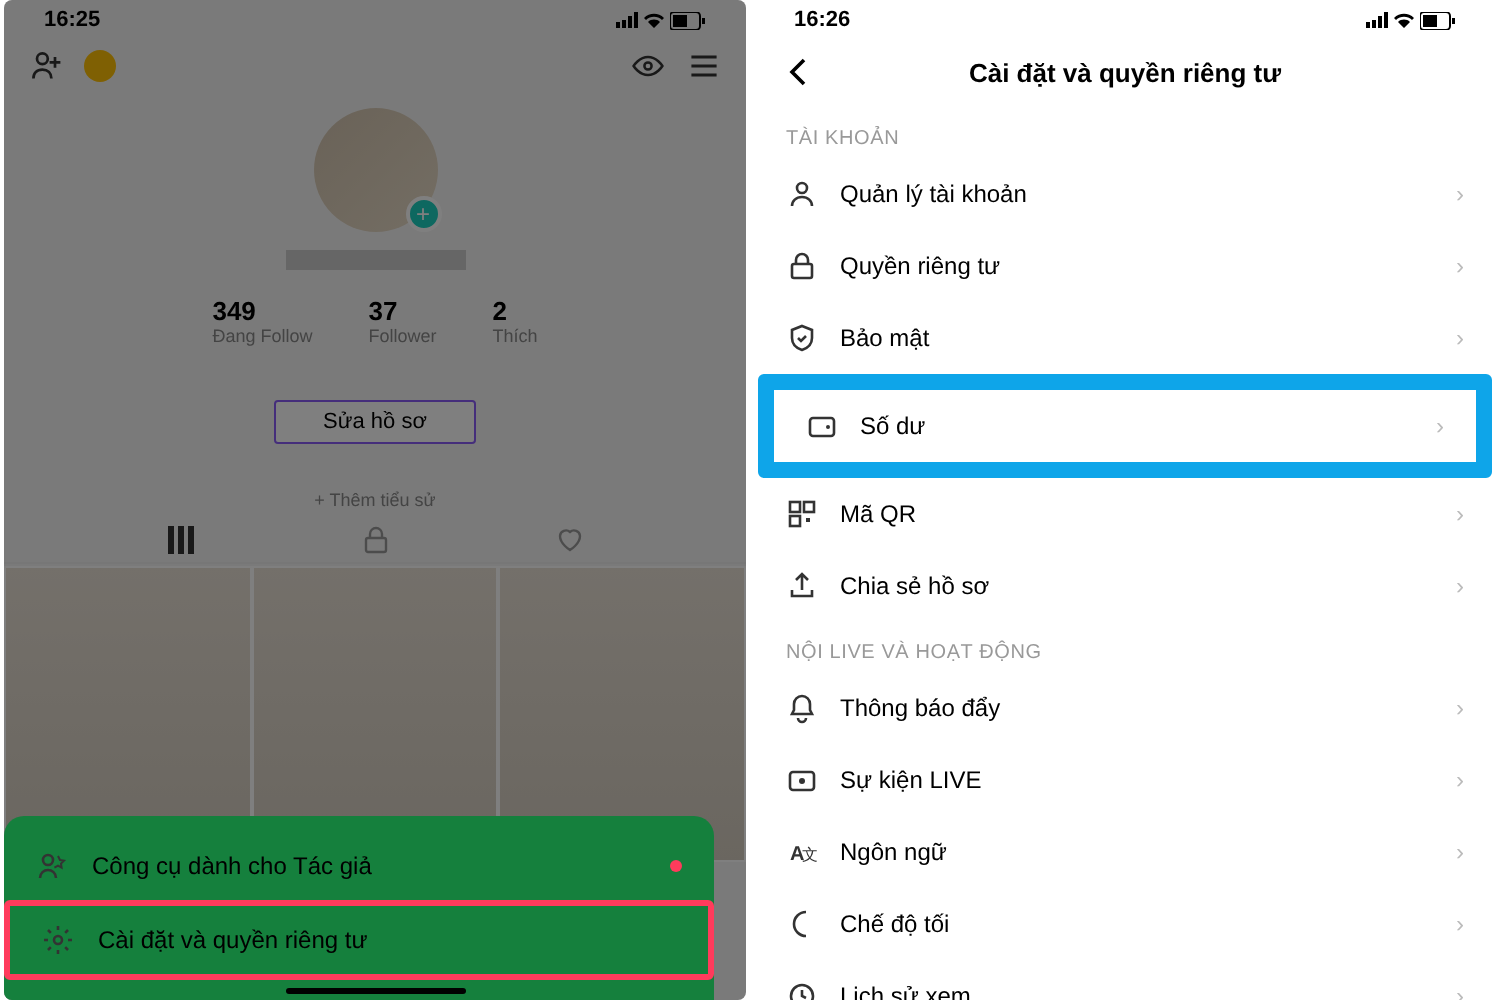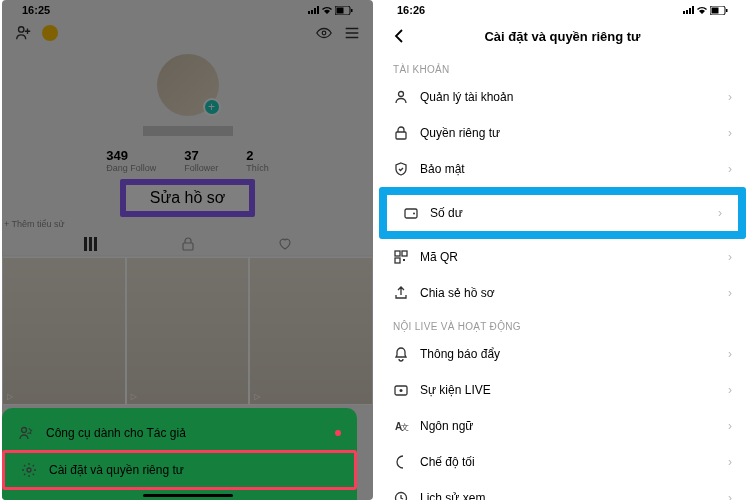--- a/index.html
+++ b/index.html
@@ -15,22 +15,22 @@
 .coin{width:16px;height:16px;background:#ffc107;border-radius:50%}
 .avatar-wrap{display:flex;justify-content:center;padding:6px 0 4px;position:relative}
 .avatar{width:62px;height:62px;border-radius:50%;background:linear-gradient(135deg,#d4c5b0,#e8dcc8);position:relative}
 .plus-badge{position:absolute;bottom:0;right:-2px;width:18px;height:18px;background:#1dd1c1;border-radius:50%;border:2px solid #fff;color:#fff;font-size:12px;text-align:center;line-height:14px}
 .uname{text-align:center;padding:2px 0}
 .uname-box{display:inline-block;width:90px;height:10px;background:#ccc}
 .stats{display:flex;justify-content:center;gap:28px;padding:6px 0}
 .stat{text-align:left}
 .stat .n{font-size:13px;font-weight:600}
 .stat .l{font-size:9px;color:#888}
-.edit-btn{display:block;margin:0 auto;padding:4px 24px;border:6px solid #8b5cf6;border-radius:2px;font-size:16px;background:#fff;width:fit-content}
-.bio{text-align:left;font-size:9px;color:#888;padding:2px}
+.edit-btn{display:block;margin:21px auto;padding:4px 24px;border:1px solid #8b5cf6;border-radius:2px;font-size:11px;background:#fff;width:fit-content}
+.bio{text-align:center;font-size:9px;color:#888;padding:2px}
 .tabs{display:flex;justify-content:space-around;padding:6px 40px 4px;border-bottom:1px solid #eee}
 .grid{display:flex;flex-wrap:wrap;padding:1px 0}
 .thumb{width:33.33%;aspect-ratio:1/1.2;background:linear-gradient(#e8e0d5,#d5cdc0);border:1px solid #fff;position:relative}
 .thumb::after{content:'▷';position:absolute;bottom:3px;left:4px;color:#fff;font-size:8px}
 .sheet{position:absolute;bottom:0;left:0;right:16px;background:#15803d;border-radius:10px 10px 0 0;z-index:10;padding:8px 0 10px}
 .sheet-row{display:flex;align-items:center;padding:9px 16px;gap:12px;font-size:12px}
 .dot{width:6px;height:6px;background:#ff3b5c;border-radius:50%;margin-left:auto}
 .hl{border:3px solid #ff3b5c;border-radius:3px}
 .home-ind{position:absolute;bottom:3px;left:50%;transform:translateX(-50%);width:90px;height:3px;background:#000;border-radius:2px;z-index:20}
 .hdr{display:flex;align-items:center;padding:8px 12px}

